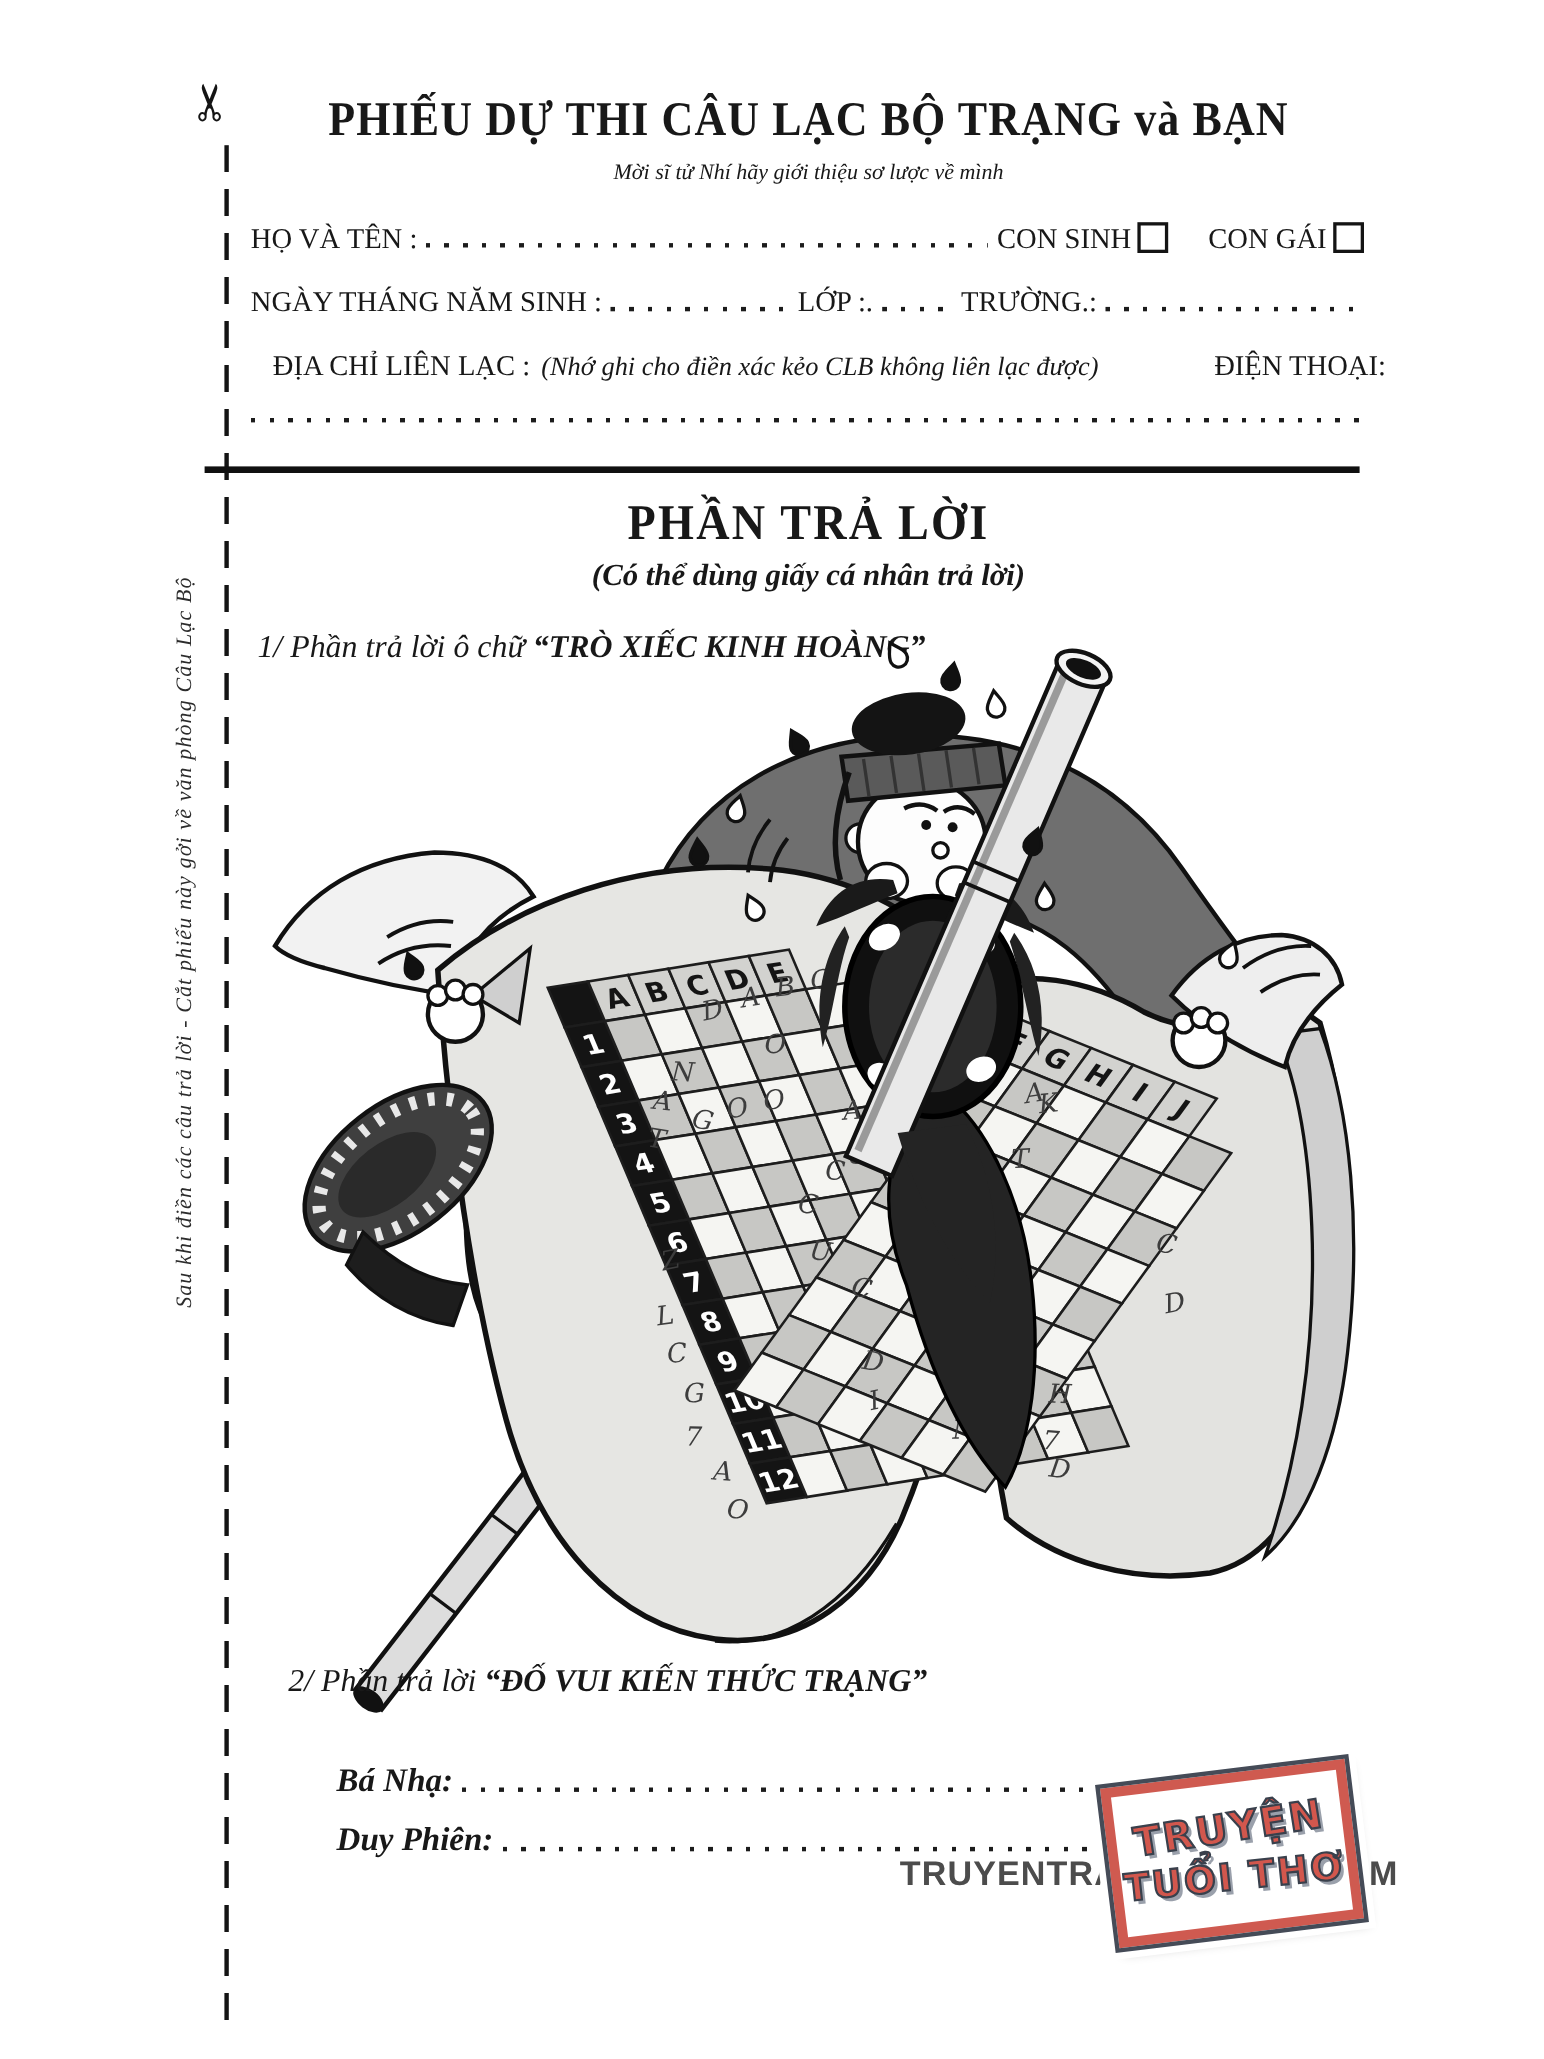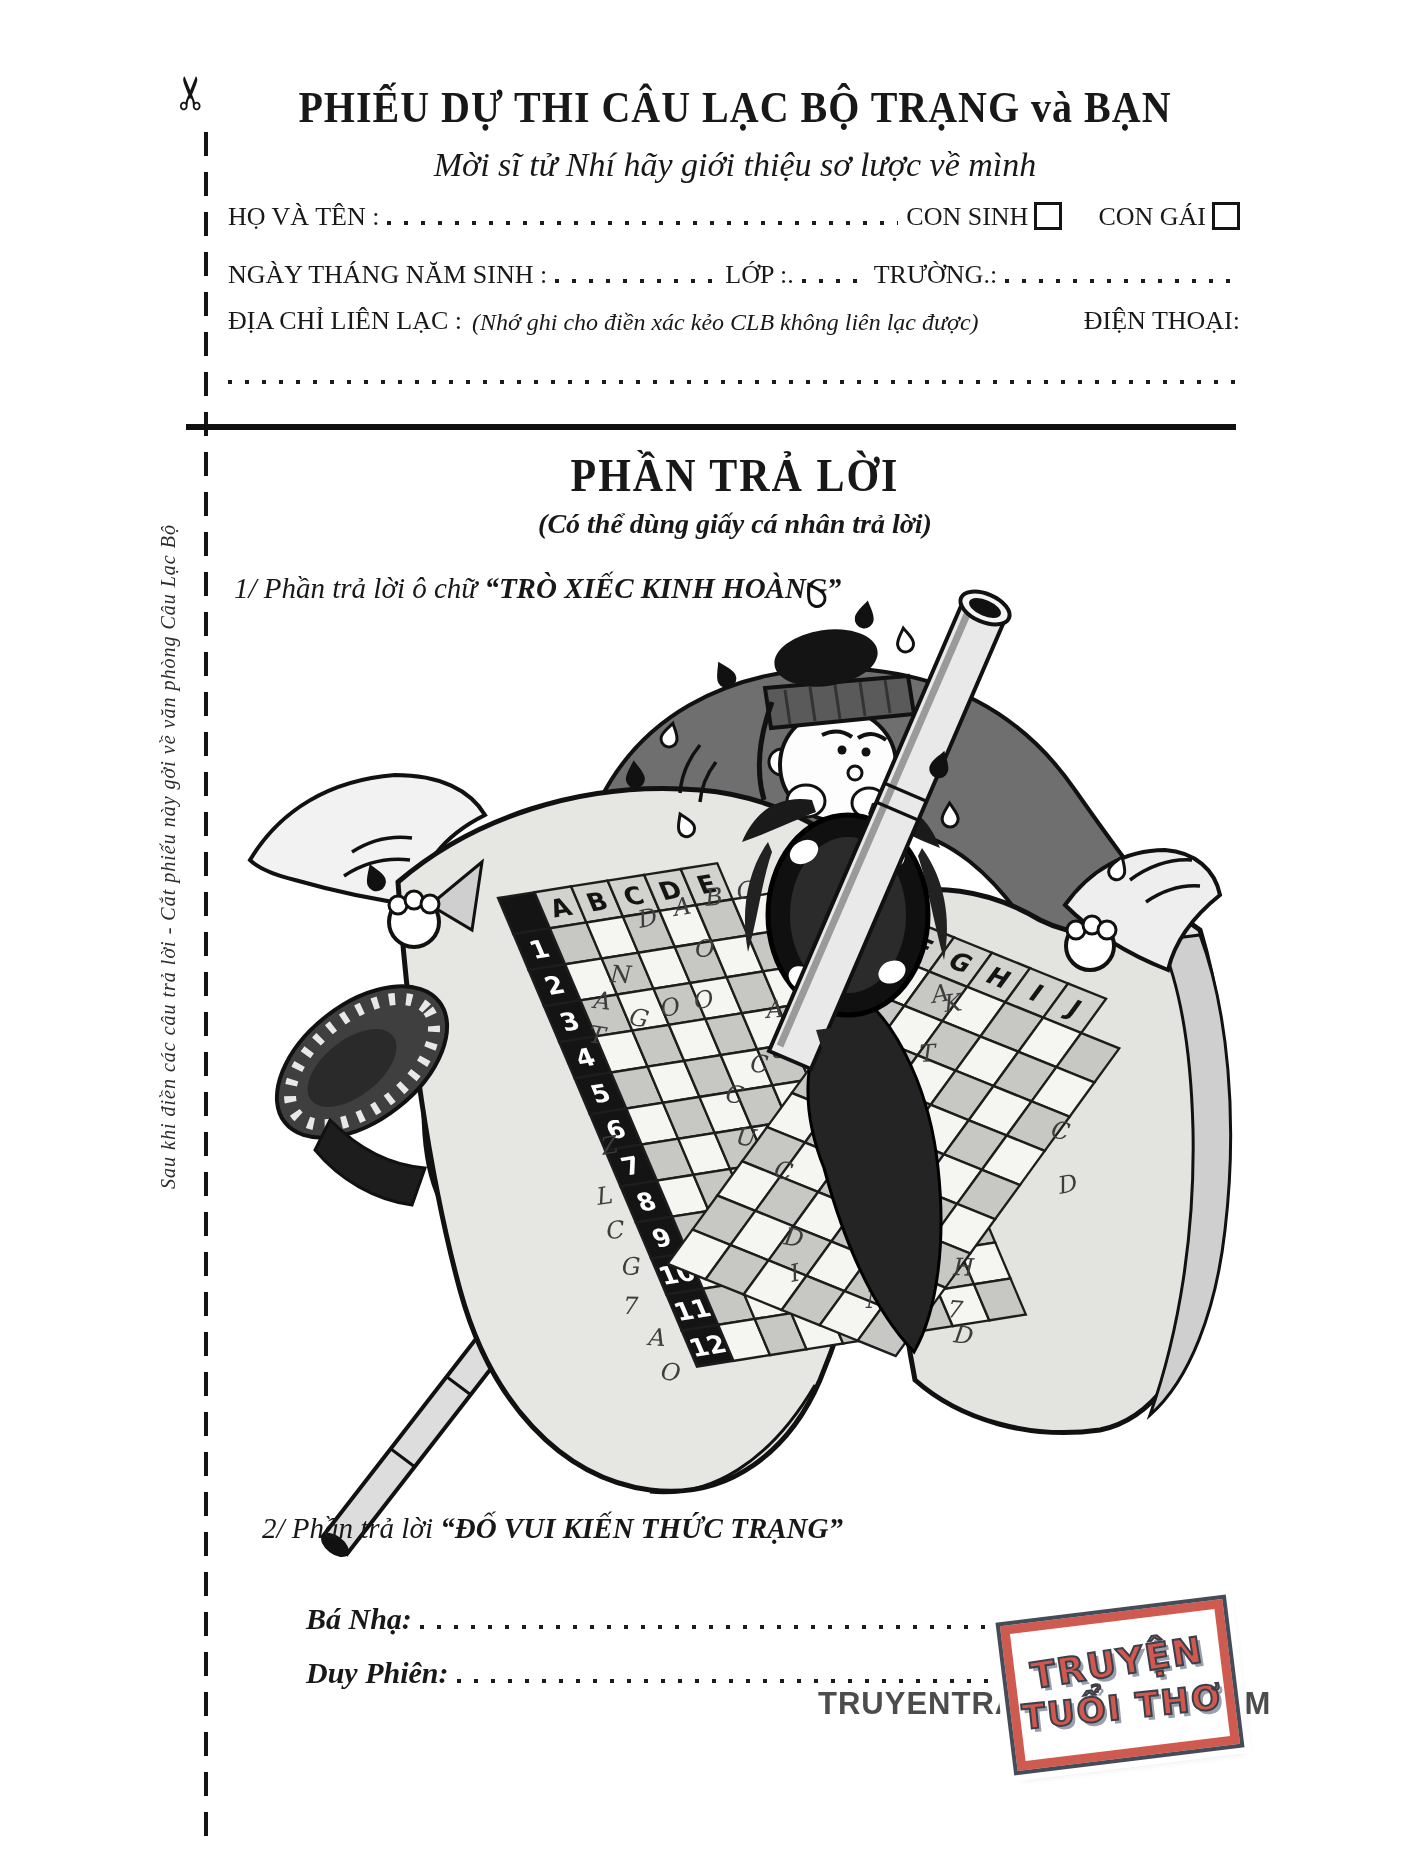--- a/index.html
+++ b/index.html
@@ -8,21 +8,21 @@
   .abs{position:absolute;}
   
   .cutline{left:204px;top:132px;width:4px;height:1712px;
            background:repeating-linear-gradient(#141414 0 24px,transparent 24px 40px);}
   .scissors{left:172px;top:66px;font-size:46px;transform:rotate(-90deg);color:#141414;}
   .side-note{left:-362px;top:845px;width:1060px;transform:rotate(-90deg);transform-origin:center;
              font-style:italic;font-size:20px;color:#2c2c2c;text-align:center;letter-spacing:1px;}
   
   .title{left:220px;top:84px;width:1030px;text-align:center;font-weight:700;font-size:40px;
          letter-spacing:1px;transform:scaleY(1.1);}
-  .subtitle{left:220px;top:146px;width:1030px;text-align:center;font-style:italic;font-size:34px;}
+  .subtitle{left:220px;top:146px;width:1030px;text-align:center;font-style:italic;font-size:20px;}
   
   .frow{left:228px;width:1012px;display:flex;align-items:flex-end;font-size:26px;}
   .lbl{white-space:nowrap;}
   .dotline{height:4px;background:repeating-linear-gradient(90deg,#1c1c1c 0 4px,transparent 4px 17px);
            align-self:flex-end;margin:0 8px 7px 8px;}
   .grow1{flex:1;} .grow2{flex:1.4;}
   .chk{display:inline-block;width:22px;height:22px;border:3px solid #141414;margin:0 0 2px 6px;background:#fff;}
   .note{font-style:italic;font-size:24px;white-space:nowrap;margin-left:10px;}
   .divider{left:186px;top:424px;width:1050px;height:6px;background:#101010;}
   
@@ -71,21 +71,21 @@
 
   <div class="abs frow" style="top:260px;">
     <span class="lbl">NGÀY THÁNG NĂM SINH :</span>
     <span class="dotline grow1"></span>
     <span class="lbl">LỚP :.</span>
     <span class="dotline" style="width:64px;"></span>
     <span class="lbl">TRƯỜNG.:</span>
     <span class="dotline grow2"></span>
   </div>
 
-  <div class="abs frow" style="top:306px;">
+  <div class="abs frow" style="top:318px;margin-left:20px;">
     <span class="lbl">ĐỊA CHỈ LIÊN LẠC :</span>
     <span class="note">(Nhớ ghi cho điền xác kẻo CLB không liên lạc được)</span>
     <span class="grow1"></span>
     <span class="lbl">ĐIỆN THOẠI:</span>
   </div>
 
   <div class="abs frow" style="top:380px;">
     <span class="dotline grow1" style="margin:0 0 0 0;"></span>
   </div>
 

